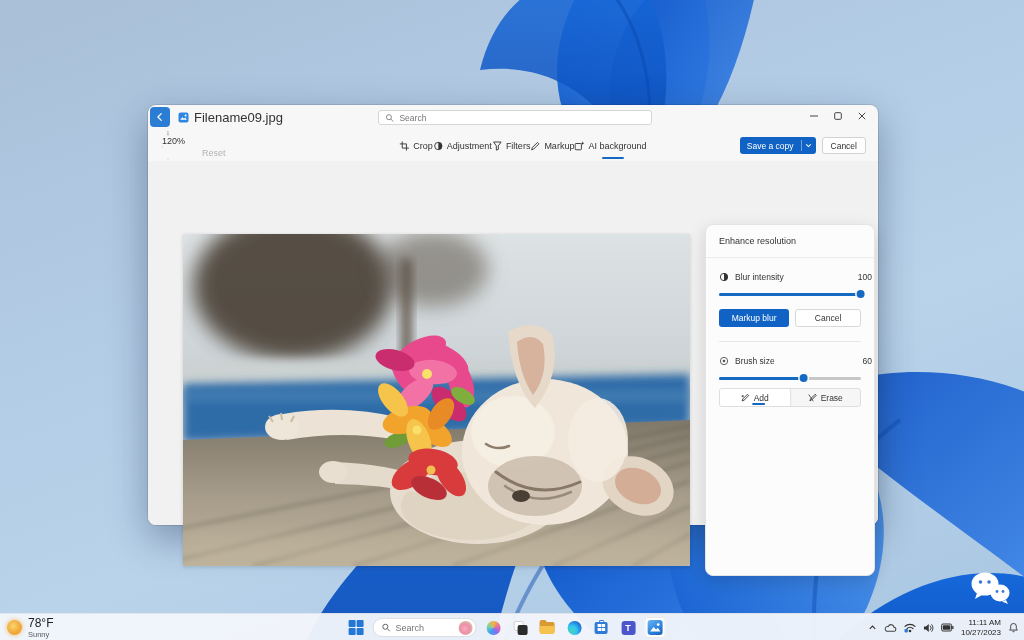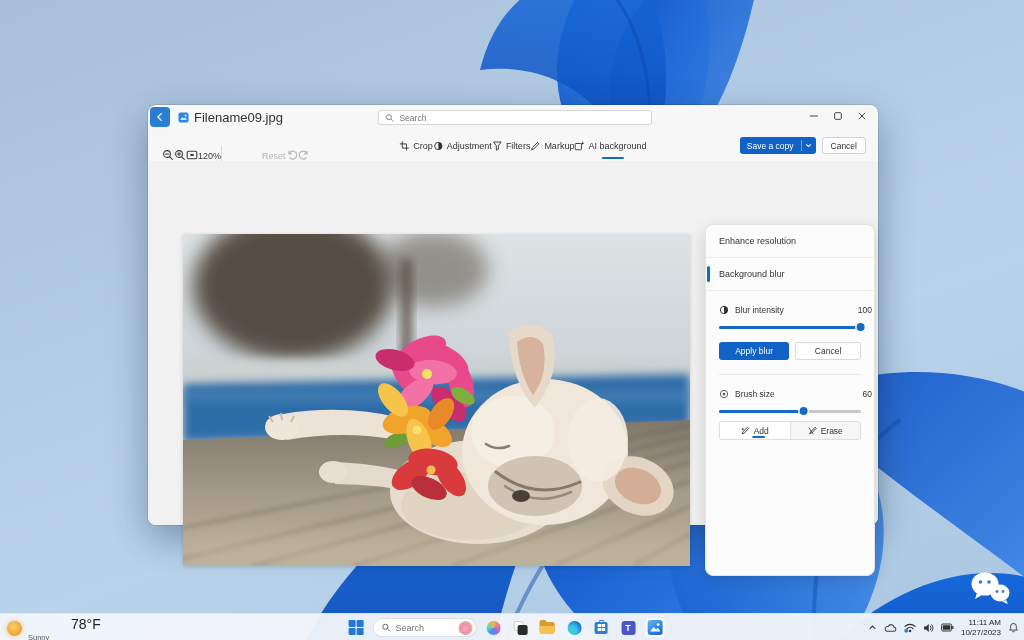--- a/index.html
+++ b/index.html
@@ -22,21 +22,21 @@
   .tab-label { font-size:13px; color:#333; }
   .app-search { position:absolute; left:230px; top:5px; width:274px; height:15px; background:#fff;
     border:1px solid #d6d6d6; border-radius:3px; display:flex; align-items:center; gap:5px; padding:0 6px; }
   .app-search input { border:none; outline:none; background:transparent; font-size:8.5px; color:#555; width:100%;
     font-family:"Liberation Sans","DejaVu Sans",sans-serif; }
   .win-controls { position:absolute; right:4px; top:2px; display:flex; }
   .win-ctl { width:24px; height:18px; display:flex; align-items:center; justify-content:center; color:#444; }
 
   
   .toolbar { position:relative; height:30px; }
-  .tb-left { position:absolute; left:14px; top:0; height:30px; display:flex; align-items:flex-end; color:#3c3c3c; }
+  .tb-left { position:absolute; left:14px; top:0; height:30px; display:flex; align-items:flex-start; color:#3c3c3c;flex-direction:column; }
   .tb-zoomlevel { font-size:9px; color:#333; }
   .tb-sep { width:1px; height:15px; background:#dcdcdc; }
   .tb-reset { font-size:9px; color:#b3b3b3;margin-left:40px; }
   .tb-center { position:absolute; left:50%; top:0; transform:translateX(-46%); height:30px;
     display:flex; align-items:center; }
   .tb-item { position:relative; display:flex; align-items:center; gap:4px; font-size:9px; color:#333; height:30px; }
   .tb-item .underline { position:absolute; left:50%; transform:translateX(-38%); bottom:2px;
     width:22px; height:2.5px; border-radius:2px; background:#1469c2; }
   .tb-right { position:absolute; right:12px; top:6px; display:flex; gap:6px; }
   .btn-save { height:17px; background:#1063c4; border-radius:3px; display:flex; align-items:center; color:#fff; }
@@ -77,21 +77,21 @@
   .seg.selected .seg-underline { position:absolute; bottom:1px; left:50%; transform:translateX(-22%);
     width:13px; height:2px; border-radius:2px; background:#1469c2; }
   .seg + .seg { border-left:1px solid #e4e4e4; }
 
   
   .taskbar { position:absolute; left:0; bottom:0; width:1024px; height:27px;
     background:rgba(242,246,251,.96); border-top:1px solid rgba(0,0,0,.06); }
   .weather { position:absolute; left:7px; top:2px; display:flex; align-items:center; gap:6px; }
   .weather-sun { width:15px; height:15px; border-radius:50%;
     background:radial-gradient(circle at 42% 40%, #fbd56b 0%, #f2a93c 55%, #eb8f2a 100%); box-shadow:0 0 5px rgba(242,169,60,.8); }
-  .weather-temp { font-size:14px; color:#222; line-height:1.25;margin-left:43px; }
+  .weather-temp { font-size:12px; color:#222; line-height:1.25; }
   .weather-cond { font-size:7.5px; color:#5a5a5a; line-height:1.1; }
   .tb-center-icons { position:absolute; left:50%; top:0; height:27px; transform:translateX(-52%);
     display:flex; align-items:center; gap:6px; }
   .start-logo { width:15px; height:15px; display:grid; grid-template-columns:7px 7px; grid-template-rows:7px 7px; gap:1px; }
   .start-logo div { background:#2477d4; border-radius:1px; }
   .search-pill { width:104px; height:19px; background:#fff; border:1px solid #dcdfe4; border-radius:10px;
     display:flex; align-items:center; gap:5px; padding:0 3px 0 8px; }
   .search-pill input { border:none; outline:none; background:transparent; width:58px; font-size:9px; color:#555;
     font-family:"Liberation Sans","DejaVu Sans",sans-serif; }
   .daily-img { width:14px; height:14px; border-radius:50%; margin-left:auto;
@@ -393,41 +393,37 @@
             <circle cx="234" cy="196" r="4.5" fill="#f9e06a"></circle>
             <circle cx="248" cy="236" r="4.5" fill="#f0c050"></circle>
           </g>
         </svg>
       </div>
 
       <div class="panel">
         <div class="panel-row">
           <span>Enhance resolution</span>
         </div>
-        <div class="panel-row">
-          <div class="accent"></div>
-          <span>Background blur</span>
-        </div>
 
         <div class="ctl-head">
           <svg width="10" height="10" viewBox="0 0 12 12">
             <circle cx="6" cy="6" r="4.4" fill="none" stroke="#333" stroke-width="1.1"></circle>
             <path d="M6,1.6 A4.4,4.4 0 0 1 6,10.4 Z" fill="#333"></path>
           </svg>
           <span>Blur intensity</span>
           <span class="val">100</span>
         </div>
         <div class="slider" style="--pct: 100%;">
           <div class="track"></div>
           <div class="fill"></div>
           <div class="thumb"></div>
         </div>
         <div class="panel-btns">
           <div class="btn-primary">
-            <span>Apply blur</span>
+            <span>Markup blur</span>
           </div>
           <div class="btn-secondary">
             <span>Cancel</span>
           </div>
         </div>
 
         <div class="panel-divider"></div>
 
         <div class="ctl-head">
           <svg width="10" height="10" viewBox="0 0 12 12">

